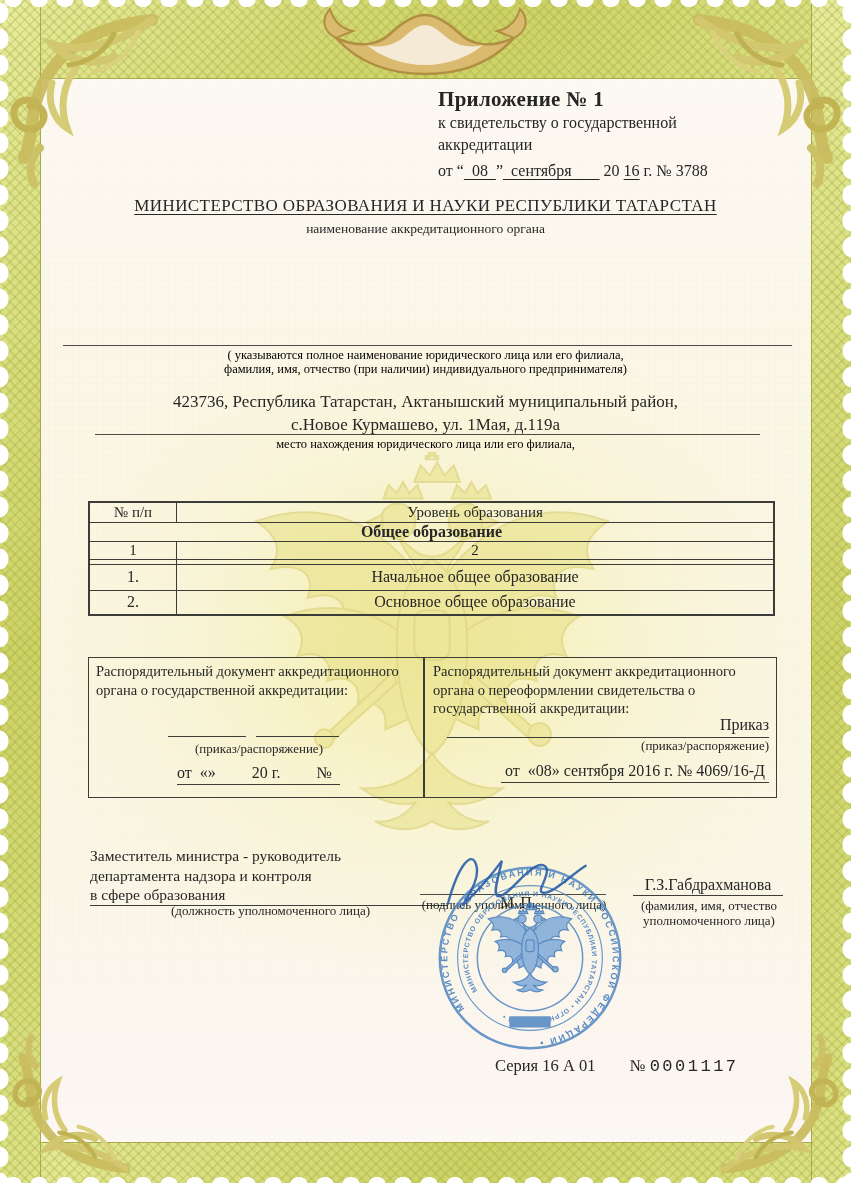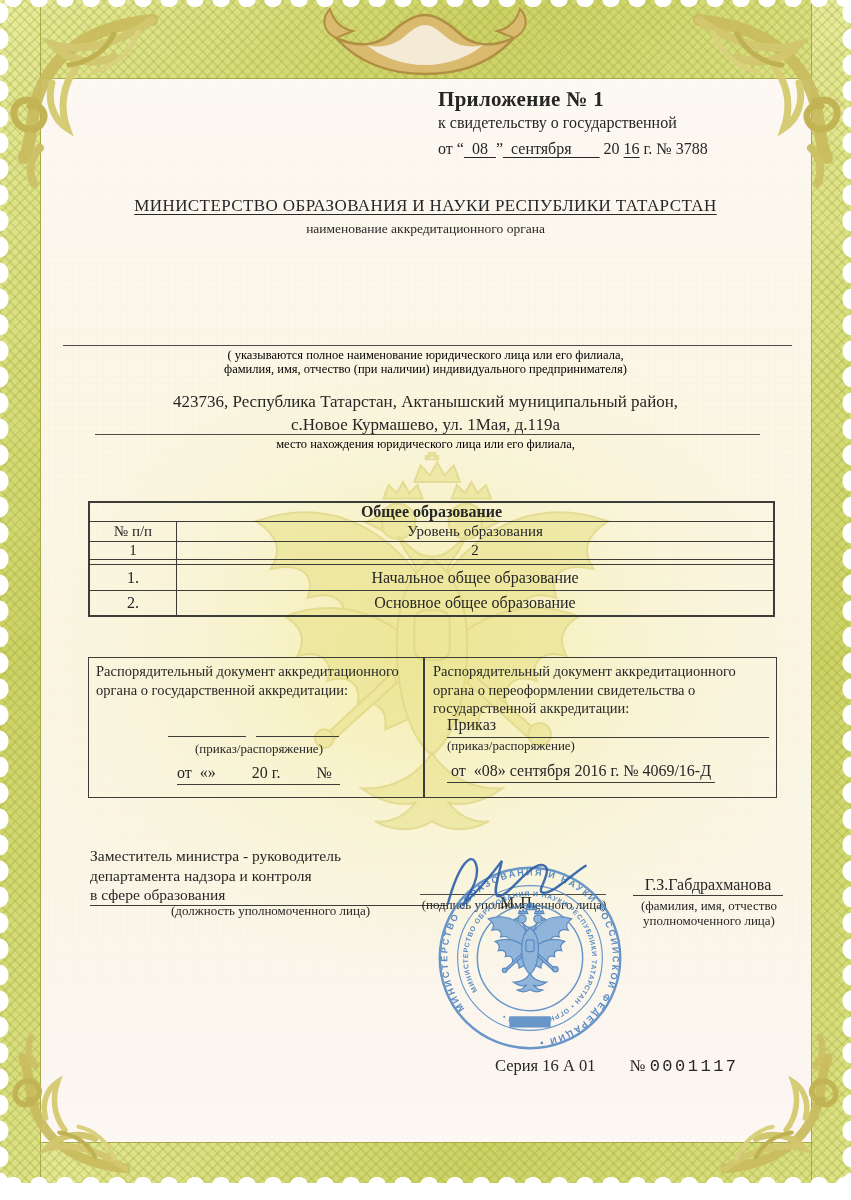--- a/index.html
+++ b/index.html
@@ -64,21 +64,21 @@
   table.edu{border:2px solid #3c3c38;}
   td.c1{width:78px;}
   
   .orders{left:88px;top:657px;width:687px;height:139px;border:1.5px solid #3c3c38;z-index:5;}
   .orders .divider{position:absolute;left:334px;top:0;bottom:0;width:1.5px;background:#3c3c38;}
   .orders .tl{position:absolute;left:7px;top:4px;width:322px;font-size:14.5px;line-height:18.5px;}
   .orders .tr{position:absolute;left:344px;top:4px;width:335px;font-size:14.5px;line-height:18.5px;}
   .seg{position:absolute;border-bottom:1.2px solid #3c3c38;height:14px;}
   .lcap{position:absolute;left:88px;top:83px;width:164px;text-align:center;font-size:13px;}
   .ldate{position:absolute;left:88px;top:106px;font-size:16px;border-bottom:1.2px solid #3c3c38;padding-bottom:2px;}
-  .rblock{position:absolute;left:358px;top:58px;width:322px;text-align:left;}
+  .rblock{position:absolute;left:358px;top:58px;width:322px;text-align:right;}
   .rvalue{font-size:16px;}
   .rline{border-bottom:1.2px solid #3c3c38;height:3px;width:100%;}
   .rcap{font-size:13px;}
   .rdate{margin-top:8px;font-size:16px;border-bottom:1.2px solid #3c3c38;display:inline-block;padding:0 4px 2px 4px;}
   
   .sig-pos{left:90px;top:846px;width:365px;font-size:15.5px;line-height:19.5px;}
   .sig-pos-line3{border-bottom:1.2px solid #3c3c38;width:358px;}
   .sig-pos-cap{left:108px;top:903px;width:325px;font-size:13px;}
   .sig-line{left:420px;top:894px;width:186px;}
   .sig-cap{left:416px;top:897px;width:196px;font-size:13px;}
@@ -168,20 +168,21 @@
     <use href="#flourish" transform="translate(10,8)"></use>
     <use href="#flourish" transform="translate(841,8) scale(-1,1)"></use>
     <use href="#flourish" transform="translate(12,1178) scale(0.8,-0.8)"></use>
     <use href="#flourish" transform="translate(839,1178) scale(-0.8,-0.8)"></use>
     <use href="#cartouche" transform="translate(320,4)"></use>
   </svg>
 
   <div class="abs hdr">
     <div class="t">Приложение № 1</div>
     <div>к свидетельству о государственной</div>
+    <div>аккредитации</div>
     <div class="pre" style="margin-top:4px;"><span>от “</span><span class="u">  08  </span><span>”</span><span class="u">  сентября       </span><span> 20 </span><span class="u">16</span><span> г. № 3788</span></div>
   </div>
 
   <div class="abs ministry ctr">
     <span class="u">МИНИСТЕРСТВО ОБРАЗОВАНИЯ И НАУКИ РЕСПУБЛИКИ ТАТАРСТАН</span>
   </div>
   <div class="abs ministry-cap ctr">наименование аккредитационного органа</div>
 
   <div class="hairline" style="left:63px;top:345px;width:729px;"></div>
   <div class="abs org-caps ctr cap">
@@ -193,26 +194,26 @@
     <div>423736, Республика Татарстан, Актанышский муниципальный район,</div>
     <div>с.Новое Курмашево, ул. 1Мая, д.119а</div>
   </div>
   <div class="hairline" style="left:95px;top:434px;width:665px;"></div>
   <div class="abs addr-caps ctr cap">
     <div>место нахождения юридического лица или его филиала,</div>
   </div>
 
   <table class="edu">
     <tbody>
-        <tr style="height:18px;">
-      <td colspan="2" style="font-weight:bold;font-size:16px;">Общее образование</td>
-    </tr>
-    <tr style="height:20px;">
+        <tr style="height:20px;">
       <td class="c1">№ п/п</td>
       <td>Уровень образования</td>
+    </tr>
+    <tr style="height:18px;">
+      <td colspan="2" style="font-weight:bold;font-size:16px;">Общее образование</td>
     </tr>
     <tr style="height:17px;">
       <td class="c1">1</td>
       <td>2</td>
     </tr>
     <tr style="height:5px;">
           <td class="c1"></td>
           <td></td>
         </tr>
     <tr style="height:26px;font-size:16px;">

